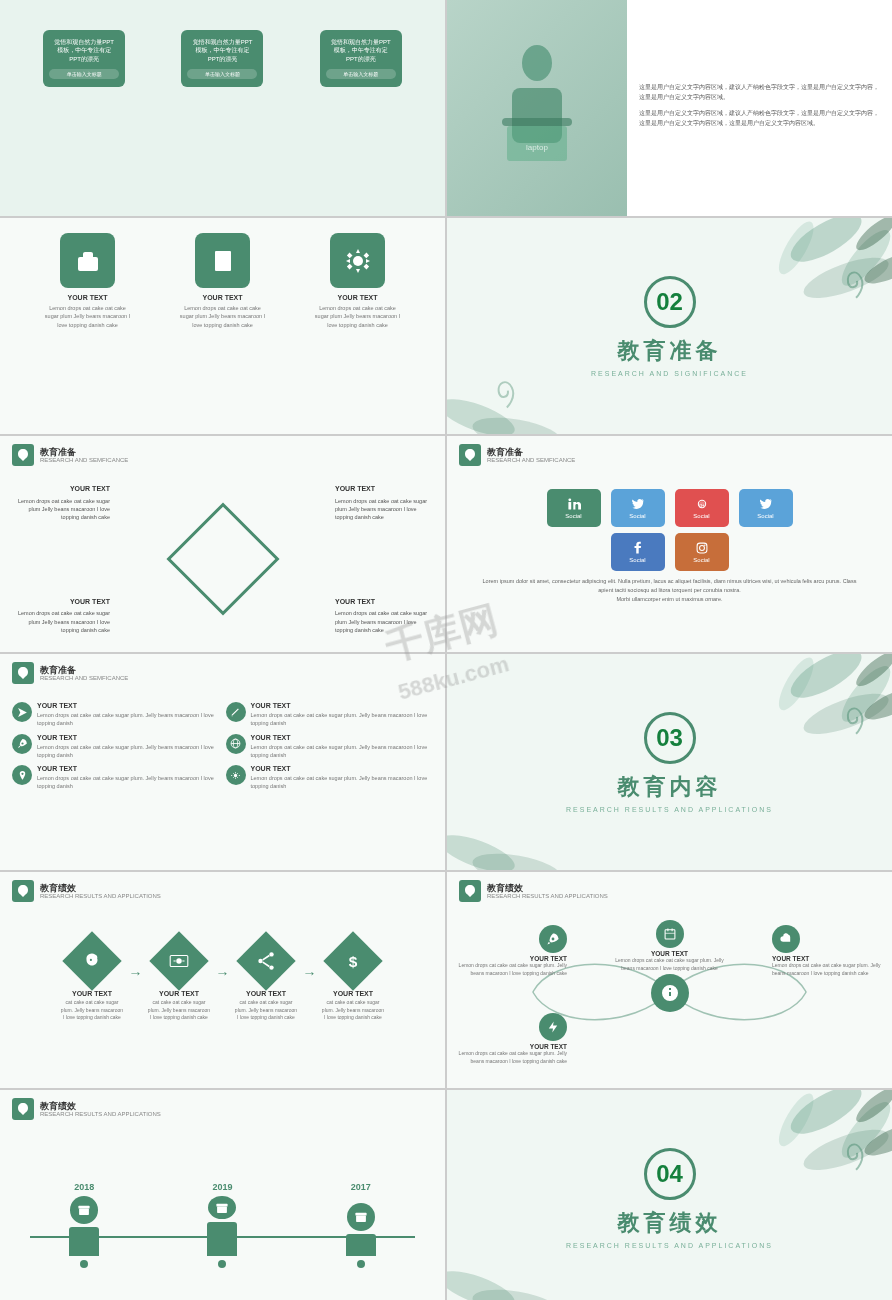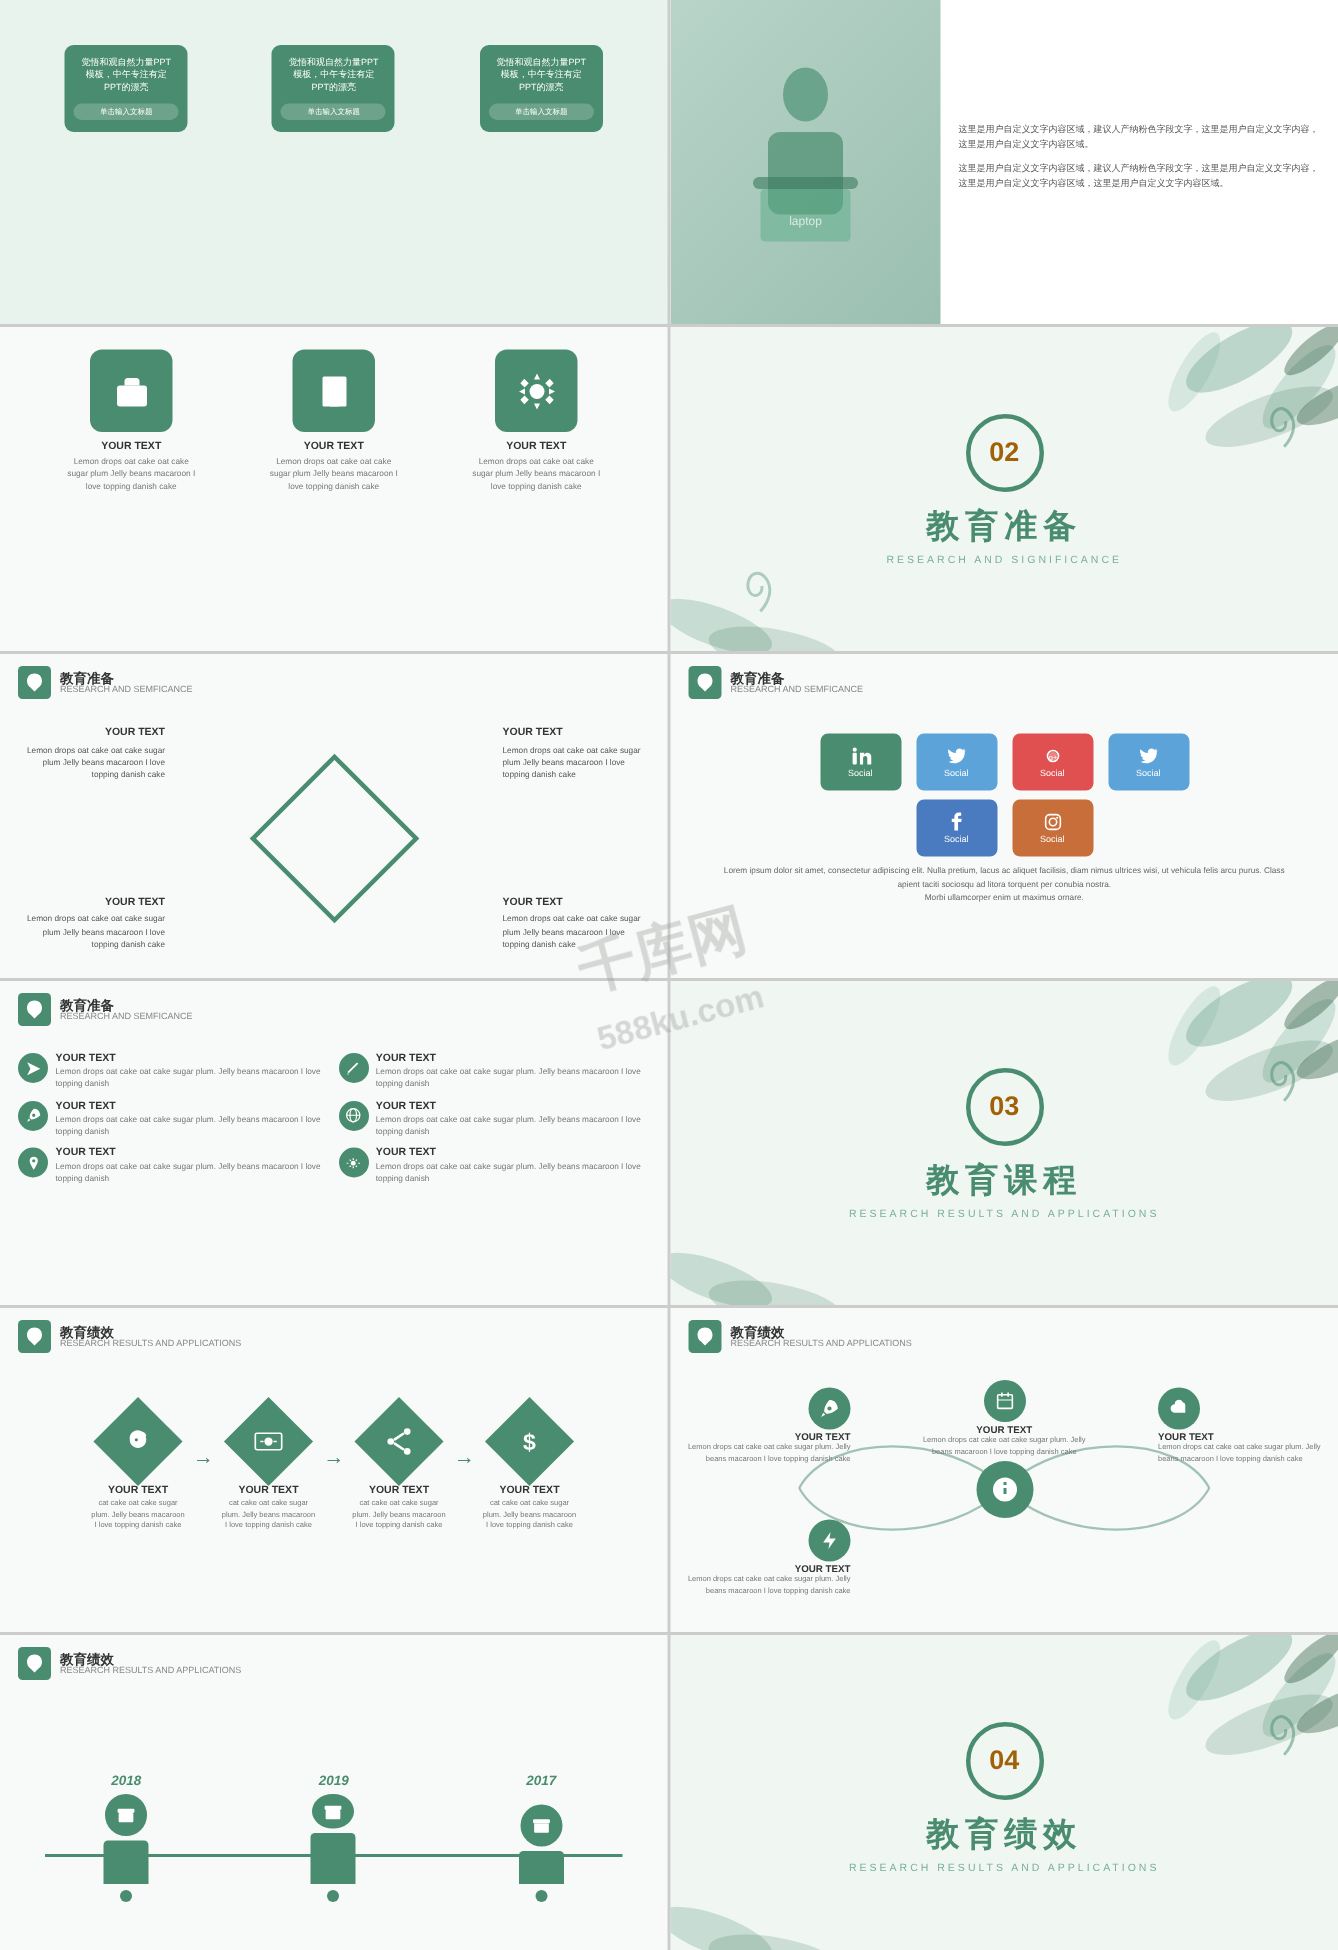--- a/index.html
+++ b/index.html
@@ -201,23 +201,23 @@
       justify-content: center;
       height: 100%;
     }
     .number-circle {
       width: 52px; height: 52px;
       border: 3px solid #4a8c6f;
       border-radius: 50%;
       display: flex;
       align-items: center;
       justify-content: center;
-      font-size: 18px;
+      font-size: 24px;
       font-weight: bold;
-      color: #a16207;
+      color: #15803d;
       margin-bottom: 8px;
     }
     .section-title-cn {
       font-size: 22px;
       color: #4a8c6f;
       letter-spacing: 4px;
       font-weight: bold;
       margin-bottom: 4px;
     }
     .section-title-en {
@@ -371,21 +371,20 @@
     .slide-11 {
       background: #f7faf8;
     }
     .timeline-row {
       display: flex;
       justify-content: space-around;
       align-items: flex-end;
       padding: 15px 15px 0;
       height: 140px;
       position: relative;
-      font-style: italic;
     }
     .timeline-line {
       position: absolute;
       bottom: 30px;
       left: 30px; right: 30px;
       height: 2px;
       background: #4a8c6f;
     }
     .timeline-year-col {
       text-align: center;
@@ -721,21 +720,21 @@
       <ellipse cx="400" cy="60" rx="45" ry="14" fill="#3a7a5f" opacity="0.2" transform="rotate(-20 400 60)"></ellipse>
       <ellipse cx="350" cy="30" rx="30" ry="10" fill="#6aaa8f" opacity="0.2" transform="rotate(-60 350 30)"></ellipse>
       <ellipse cx="430" cy="15" rx="25" ry="8" fill="#2a5a3f" opacity="0.4" transform="rotate(-40 430 15)"></ellipse>
       <ellipse cx="446" cy="50" rx="30" ry="10" fill="#1a4a2f" opacity="0.35" transform="rotate(-25 446 50)"></ellipse>
       <ellipse cx="30" cy="200" rx="40" ry="13" fill="#4a8c6f" opacity="0.25" transform="rotate(20 30 200)"></ellipse>
       <ellipse cx="70" cy="216" rx="45" ry="14" fill="#3a7a5f" opacity="0.2" transform="rotate(10 70 216)"></ellipse>
       <path d="M 410 80 C 410 80 420 70 415 60 C 410 50 400 55 402 65 C 404 72 412 70 411 63" stroke="#4a8c6f" stroke-width="2" fill="none" opacity="0.5"></path>
     </svg>
     <div class="slide-4-content">
       <div class="number-circle">03</div>
-      <div class="section-title-cn">教育课程</div>
+      <div class="section-title-cn">教育内容</div>
       <div class="section-title-en">RESEARCH RESULTS AND APPLICATIONS</div>
     </div>
   </div>
 
   <div class="slide slide-9">
     <div class="slide-header">
       <div class="slide-icon-box">
         <svg viewBox="0 0 14 14">
             <path d="M7 1C4 1 2 3 2 6c0 2 1 3.5 2.5 4.5L7 13l2.5-2.5C11 9.5 12 8 12 6c0-3-2-5-5-5z"></path>
           </svg>

